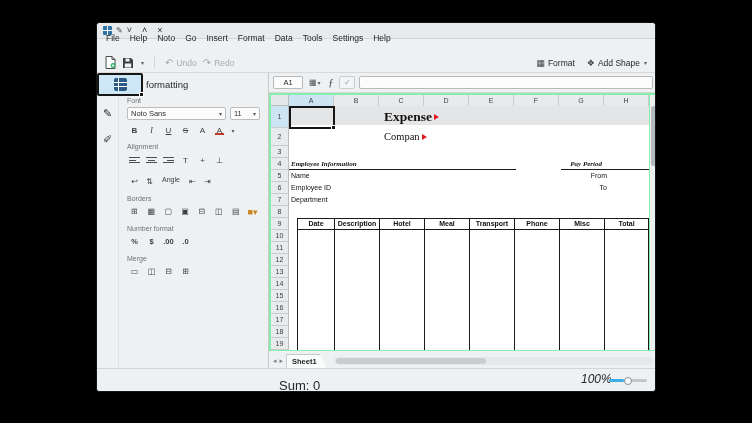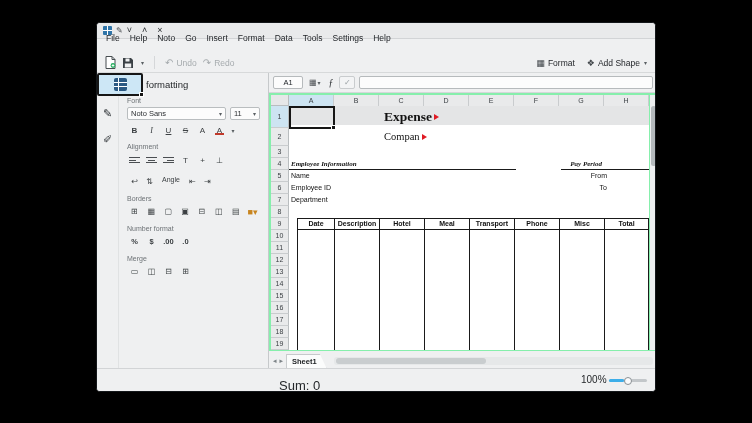--- a/index.html
+++ b/index.html
@@ -142,21 +142,21 @@
   .sheettab{height:15px;padding:0 10px 0 6px;background:#fbfcfc;display:flex;align-items:center;
             font-size:7.5px;font-weight:700;color:#1b1e21;
             clip-path:polygon(0 0,calc(100% - 7px) 0,100% 100%,0 100%);
             box-shadow:inset 0 0 0 1px #c6c9cb;}
   .hscroll{flex:1;height:8px;background:#e6e8e9;border-radius:3px;margin-left:4px;position:relative;}
   .hthumb{position:absolute;left:2px;top:1px;width:150px;height:6px;background:#c9cdcf;border-radius:3px;}
 
   
   .statusbar{position:absolute;left:0;right:0;bottom:0;height:22px;background:#eff0f1;border-top:1px solid #d2d4d6;}
   .sum{position:absolute;left:182px;top:6px;line-height:21px;font-size:13px;color:#25282b;}
-  .zoomlabel{position:absolute;left:484px;top:0;line-height:21px;font-size:10px;color:#25282b;}
+  .zoomlabel{position:absolute;left:484px;top:0;line-height:21px;font-size:12px;color:#25282b;font-style:italic;}
   .zoomslider{position:absolute;left:512px;top:10px;width:38px;height:3px;background:#c3c7ca;border-radius:2px;}
   .zoomfill{position:absolute;left:0;top:0;height:3px;width:15px;background:#3daee9;border-radius:2px;}
   .zoomhandle{position:absolute;left:15px;top:-2.5px;width:8px;height:8px;background:#fbfbfc;
               border:1px solid #8a9094;border-radius:50%;box-sizing:border-box;}
 </style>
 </head>
 <body>
 
 <div class="stage" data-name="screen">
   <div class="window" data-name="app-window">

